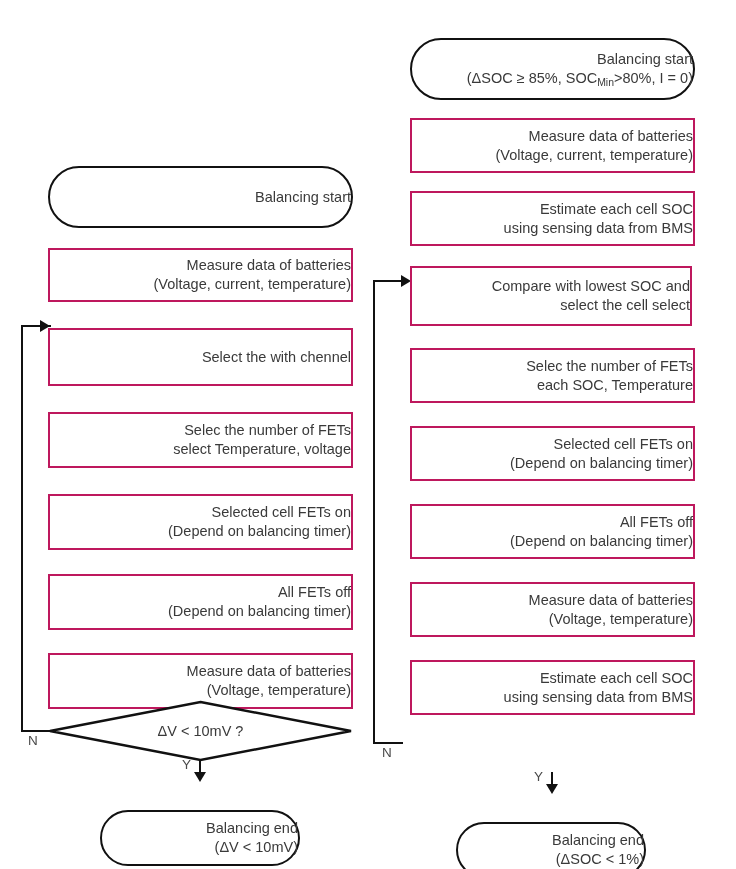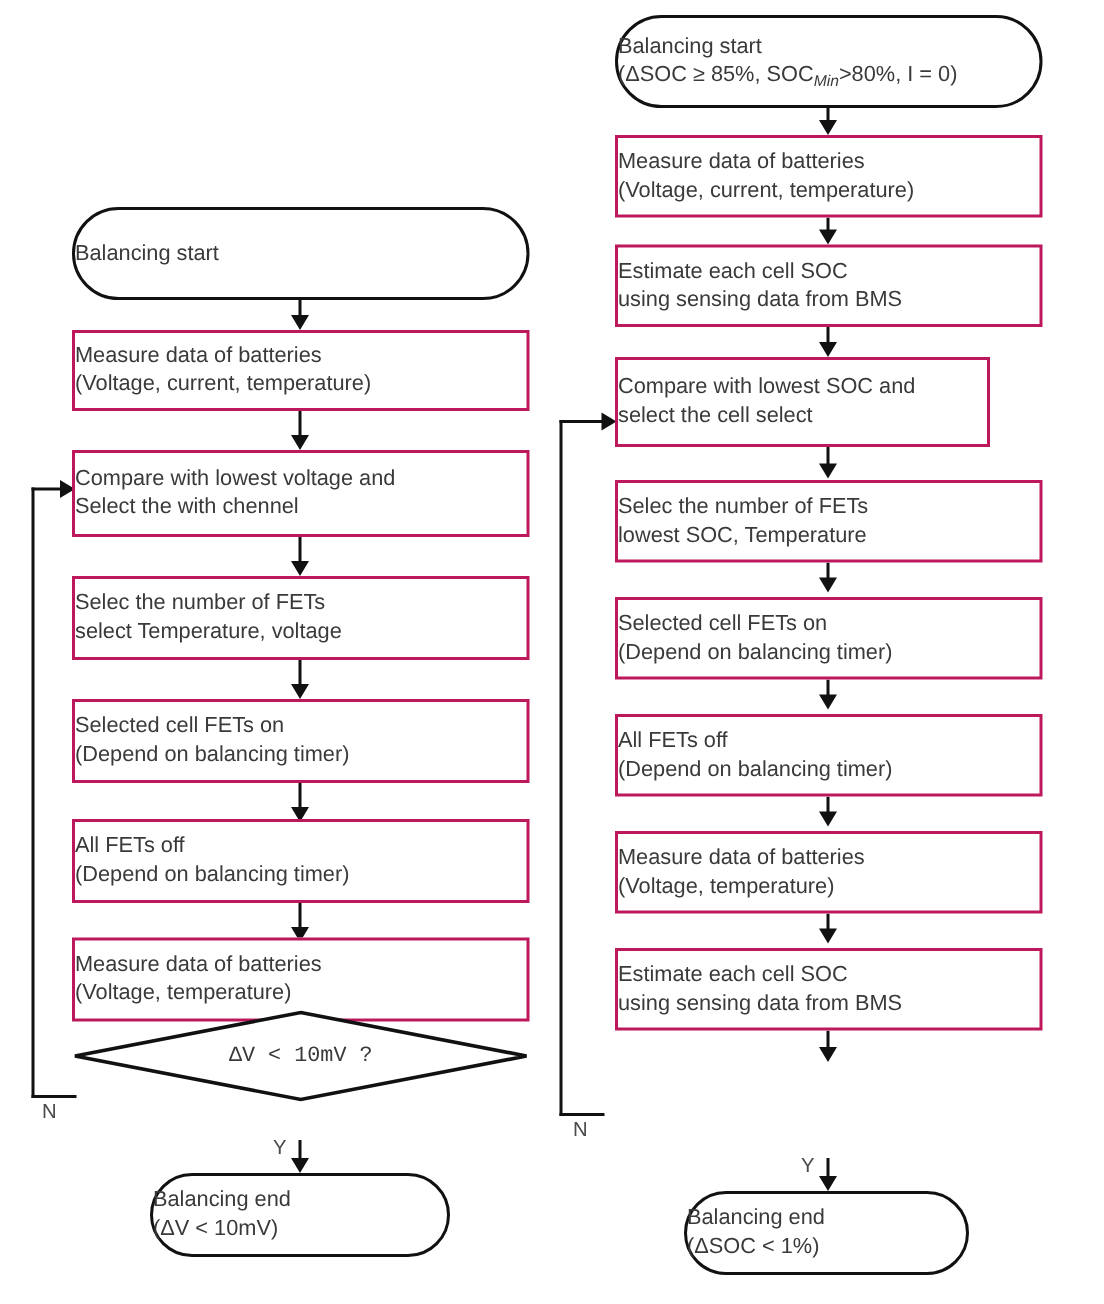--- a/index.html
+++ b/index.html
@@ -18,27 +18,28 @@
     background: #ffffff;
     overflow: hidden;
   }
 
   
   .node {
     position: absolute;
     box-sizing: border-box;
     display: flex;
     flex-direction: column;
-    align-items: flex-start;
+    align-items: flex-end;
     justify-content: center;
     text-align: center;
     line-height: 1.30;
     color: #3a3a3a;
     background: #ffffff;
     z-index: 3;
+    margin-top: 28px;
   }
   .node .l1, .node .l2 {
     display: block;
     white-space: nowrap;
   }
 
   .process {
     border: 2px solid #be185d;
     border-radius: 0;
     font-size: 14.5px;
@@ -108,21 +109,20 @@
     color: #4a4a4a;
     z-index: 4;
     white-space: nowrap;
   }
 
   sub {
     font-size: 0.72em;
     vertical-align: baseline;
     position: relative;
     bottom: -0.25em;
-    font-style: italic;
   }
 </style>
 </head>
 <body>
 
 <div id="canvas">
 
   <div class="node terminal" style="left:48px; top:138px; width:305px; height:62px;">
     <span class="l1">Balancing start</span>
   </div>
@@ -132,21 +132,20 @@
 
   <div class="node process" style="left:48px; top:220px; width:305px; height:54px;">
     <span class="l1">Measure data of batteries</span>
     <span class="l2">(Voltage, current, temperature)</span>
   </div>
 
   <div class="conn v" style="left:199px; top:274px; height:22px;"></div>
   <div class="arrow-down" style="left:194px; top:290px;"></div>
 
   <div class="node process" style="left:48px; top:300px; width:305px; height:58px;">
-    <span class="l1">Compare with lowest voltage and</span>
     <span class="l2">Select the with chennel</span>
   </div>
 
   <div class="conn v" style="left:199px; top:358px; height:22px;"></div>
   <div class="arrow-down" style="left:194px; top:374px;"></div>
 
   <div class="node process" style="left:48px; top:384px; width:305px; height:56px;">
     <span class="l1">Selec the number of FETs</span>
     <span class="l2">select Temperature, voltage</span>
   </div>
@@ -171,21 +170,21 @@
   <div class="arrow-down" style="left:194px; top:618px;"></div>
 
   <div class="node process" style="left:48px; top:625px; width:305px; height:56px;">
     <span class="l1">Measure data of batteries</span>
     <span class="l2">(Voltage, temperature)</span>
   </div>
 
   <div class="conn v" style="left:199px; top:681px; height:16px;"></div>
   <div class="arrow-down" style="left:194px; top:692px;"></div>
 
-  <div class="decision" style="left:48px; top:673px; width:305px; height:62px;font-family:Liberation Mono, monospace;">
+  <div class="decision" style="left:48px; top:700px; width:305px; height:62px;">
     <svg width="305" height="62" viewBox="0 0 305 62">
       <polygon points="152.5,2 303,31 152.5,60 2,31" fill="#ffffff" stroke="#111111" stroke-width="2.4"></polygon>
     </svg>
     <div class="dtext">ΔV &lt; 10mV ?</div>
   </div>
 
   <div class="conn h" style="left:21px; top:730px; width:30px;"></div>
   <div class="conn v" style="left:21px; top:325px; height:407px;"></div>
   <div class="conn h" style="left:21px; top:325px; width:30px;"></div>
   <div class="arrow-right" style="left:40px; top:320px;"></div>
@@ -217,31 +216,31 @@
   <div class="arrow-down" style="left:546px; top:153px;"></div>
 
   <div class="node process" style="left:410px; top:163px; width:285px; height:55px;">
     <span class="l1">Estimate each cell SOC</span>
     <span class="l2">using sensing data from BMS</span>
   </div>
 
   <div class="conn v" style="left:551px; top:218px; height:16px;"></div>
   <div class="arrow-down" style="left:546px; top:228px;"></div>
 
-  <div class="node process" style="left:410px; top:238px; width:250px; height:60px;">
+  <div class="node process" style="left:410px; top:238px; width:282px; height:60px;">
     <span class="l1">Compare with lowest SOC and</span>
     <span class="l2">select the cell select</span>
   </div>
 
   <div class="conn v" style="left:551px; top:298px; height:18px;"></div>
   <div class="arrow-down" style="left:546px; top:309px;"></div>
 
   <div class="node process" style="left:410px; top:320px; width:285px; height:55px;">
     <span class="l1">Selec the number of FETs</span>
-    <span class="l2">lowest SOC, Temperature</span>
+    <span class="l2">each SOC, Temperature</span>
   </div>
 
   <div class="conn v" style="left:551px; top:375px; height:17px;"></div>
   <div class="arrow-down" style="left:546px; top:385px;"></div>
 
   <div class="node process" style="left:410px; top:398px; width:285px; height:55px;">
     <span class="l1">Selected cell FETs on</span>
     <span class="l2">(Depend on balancing timer)</span>
   </div>
 

